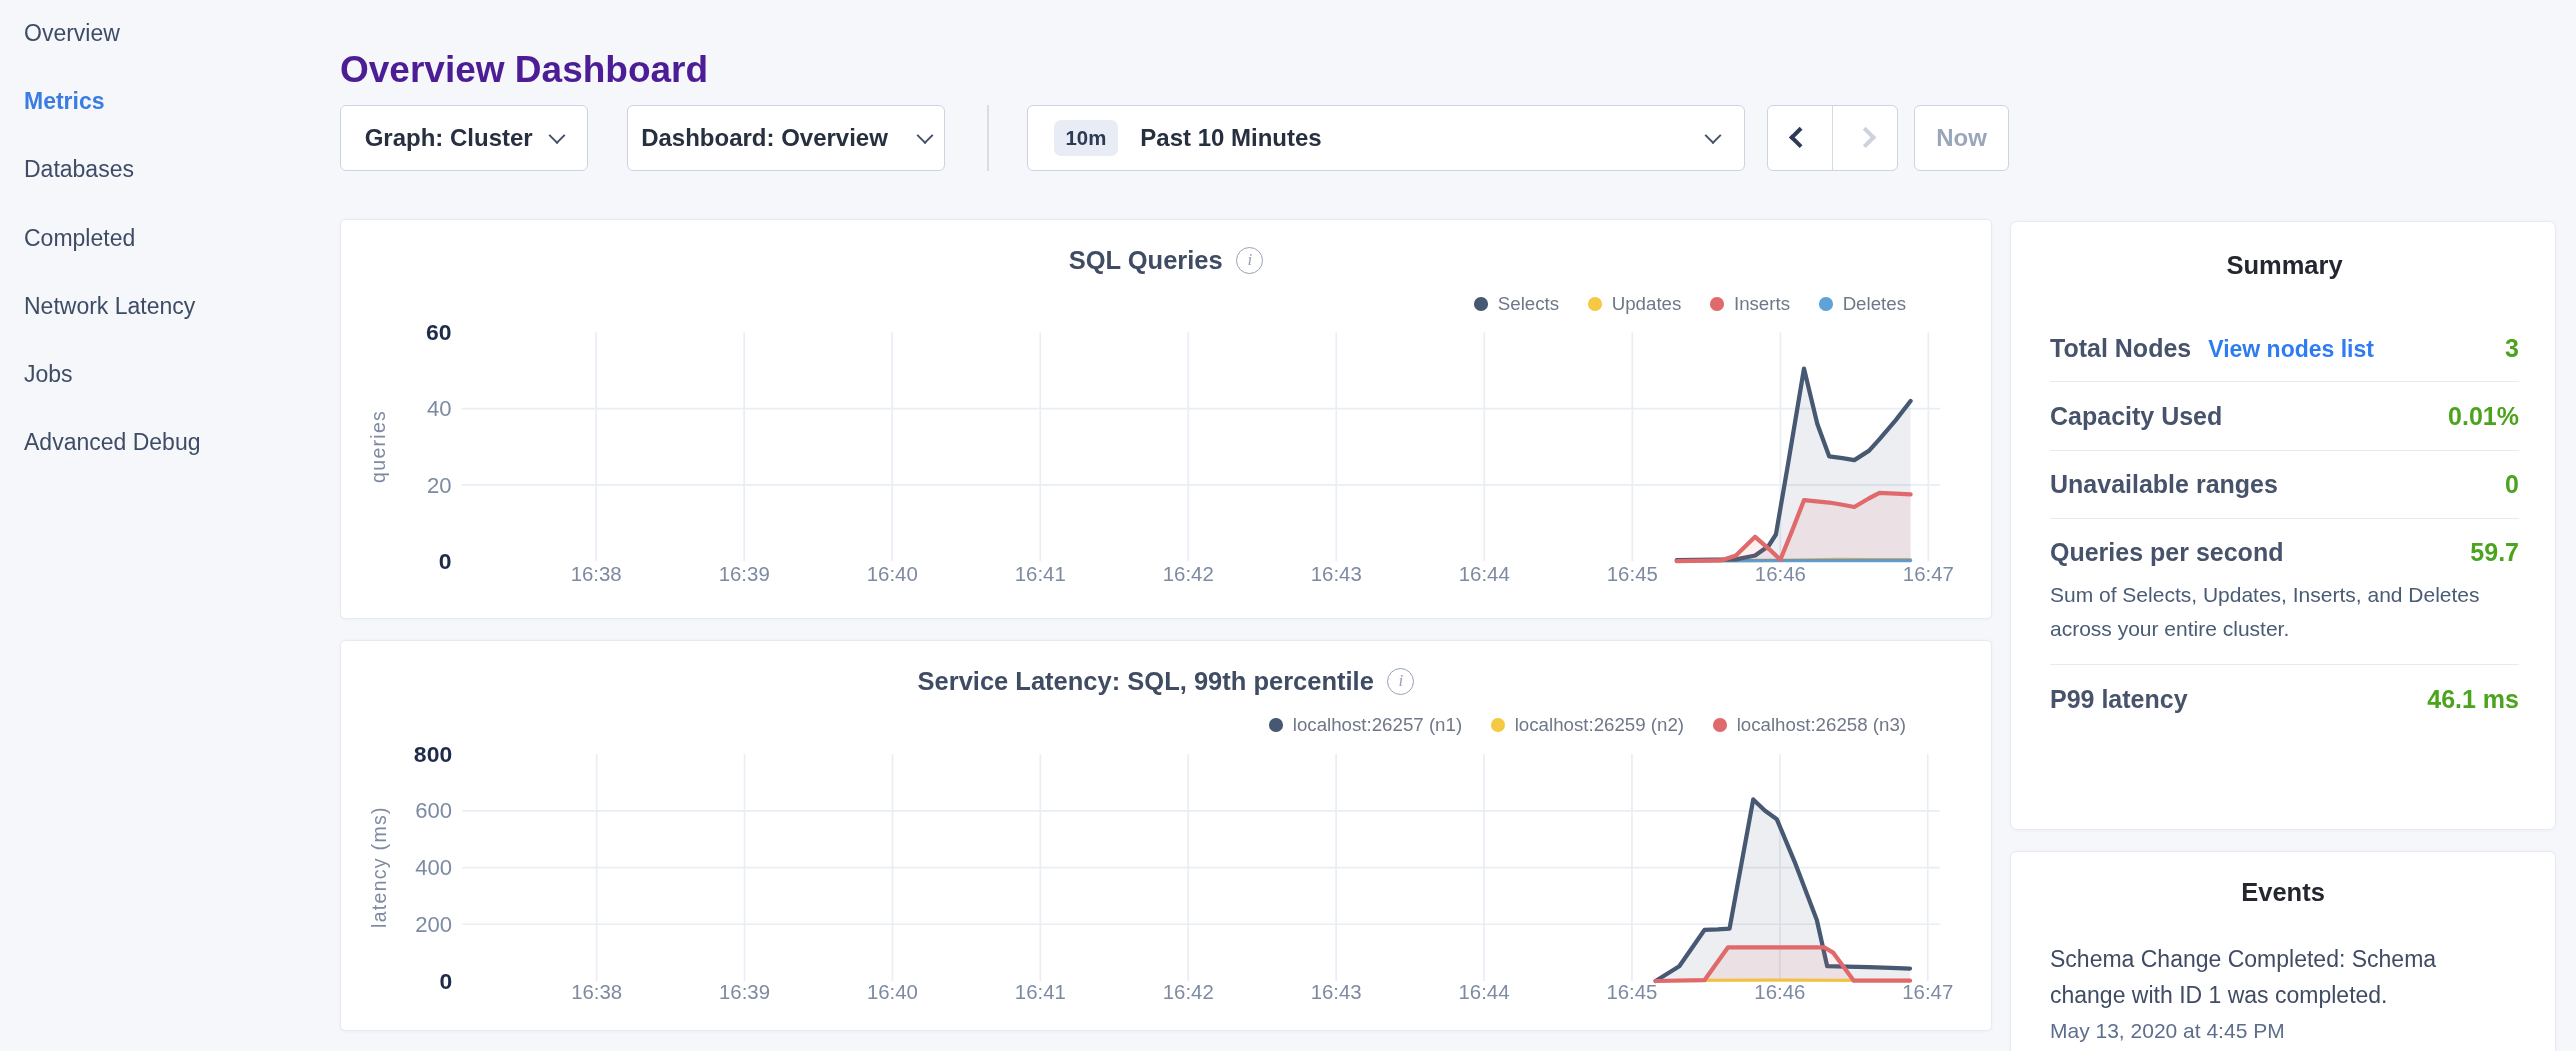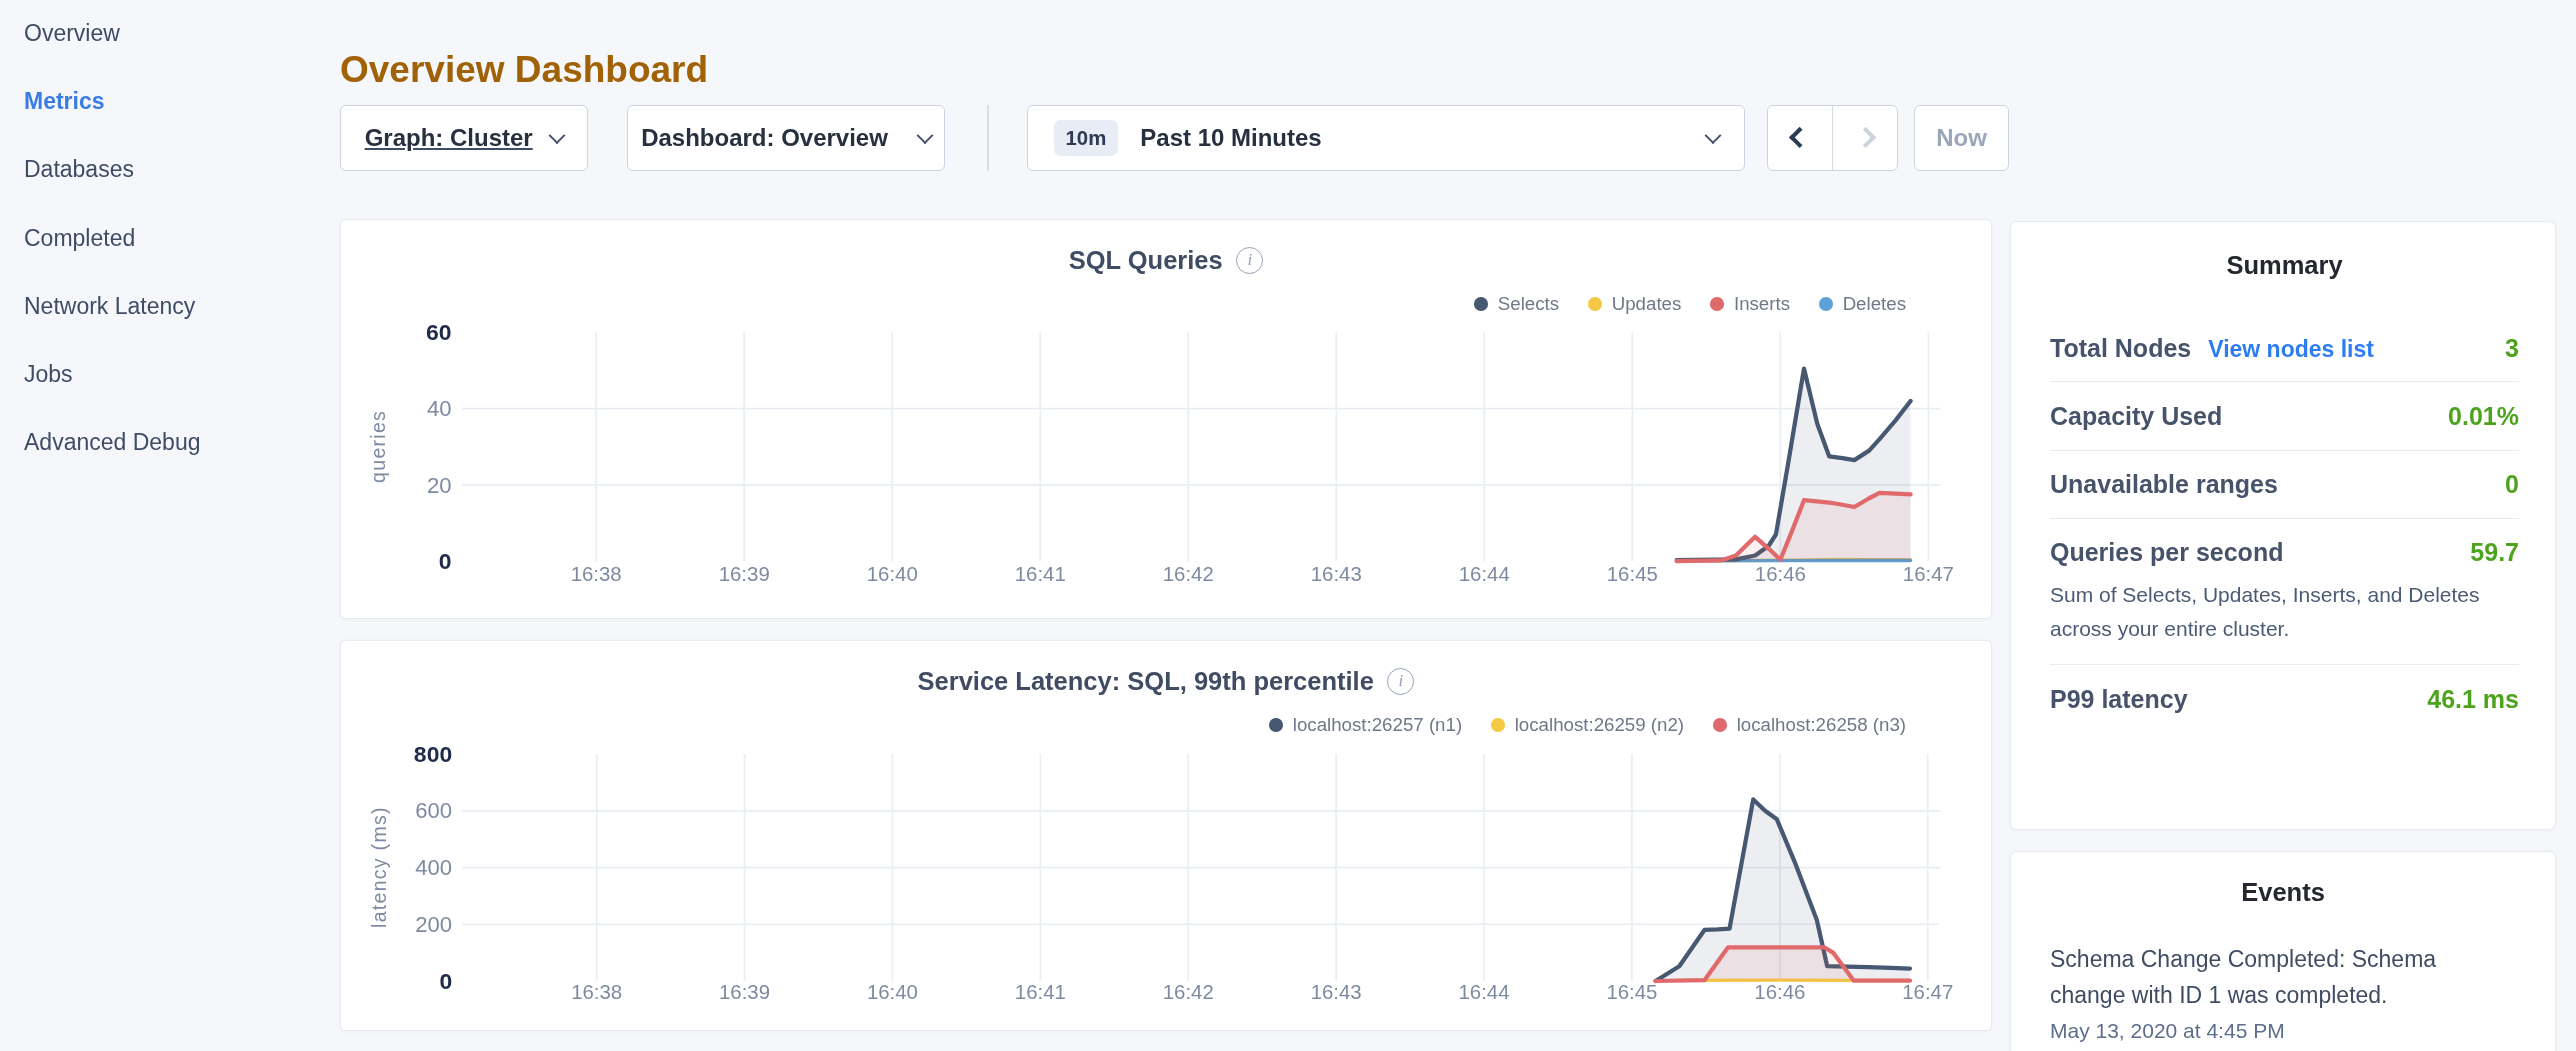--- a/index.html
+++ b/index.html
@@ -5,34 +5,34 @@
   html,body{margin:0;padding:0;background:#f5f7fb;}
   #app{position:relative;width:2576px;height:1051px;overflow:hidden;background:#f5f7fb;
        font-family:"Liberation Sans",sans-serif;color:#3e4c66;}
 
   
   .sidebar{position:absolute;left:0;top:0;width:340px;height:100%;}
   .nav-item{position:absolute;left:24px;font-size:23px;color:#3e4c66;cursor:pointer;white-space:nowrap;}
   .nav-item.active{color:#3a7ce1;font-weight:bold;}
 
   
-  .page-title{position:absolute;left:340px;top:24px;font-size:37px;font-weight:bold;color:#a16207;}
+  .page-title{position:absolute;left:340px;top:24px;font-size:37px;font-weight:bold;color:#4c1d95;}
 
   
   .ctl{position:absolute;top:105px;height:66px;background:#fff;border:1.7px solid #cdd3e0;border-radius:6px;
        display:flex;align-items:center;box-sizing:border-box;}
   .btn-label{font-size:24px;font-weight:bold;color:#26303f;white-space:nowrap;}
   .chev{display:inline-block;box-sizing:border-box;}
   .chev-down{width:12px;height:12px;border-right:2.6px solid #46506a;border-bottom:2.6px solid #46506a;
              transform:rotate(45deg) translate(-1.7px,-1.7px);}
   .chev-left{width:15.3px;height:15.3px;border-left:4.3px solid #2c3a56;border-bottom:4.3px solid #2c3a56;
              transform:rotate(45deg);}
   .chev-right{width:15.3px;height:15.3px;border-right:4.3px solid #ccd2de;border-top:4.3px solid #ccd2de;
               transform:rotate(45deg);}
-  #graph-dd{left:340px;width:248px;justify-content:center;gap:18.7px;text-decoration:underline;}
+  #graph-dd{left:340px;width:248px;justify-content:center;gap:18.7px;}
   #dash-dd{left:627px;width:318px;justify-content:center;gap:31px;}
   .vdivider{position:absolute;left:987px;top:105px;height:66px;width:1.7px;background:#d9dde6;}
   #time-dd{left:1027px;width:718px;padding:0 25.5px;}
   .time-badge{background:#e8ecf4;border-radius:7px;padding:6.8px 12px;font-size:20.4px;font-weight:bold;color:#2c3a56;margin-right:22px;}
   #time-dd .btn-label{flex:1;text-align:left;}
   #pager{left:1767px;width:131px;padding:0;}
   .pager-cell{flex:1;height:100%;display:flex;align-items:center;justify-content:center;cursor:pointer;}
   .pager-sep{width:1.7px;height:100%;background:#d5dae3;}
   #now-btn{left:1914px;width:95px;justify-content:center;}
   #now-btn .btn-label{color:#9aa6ba;}

